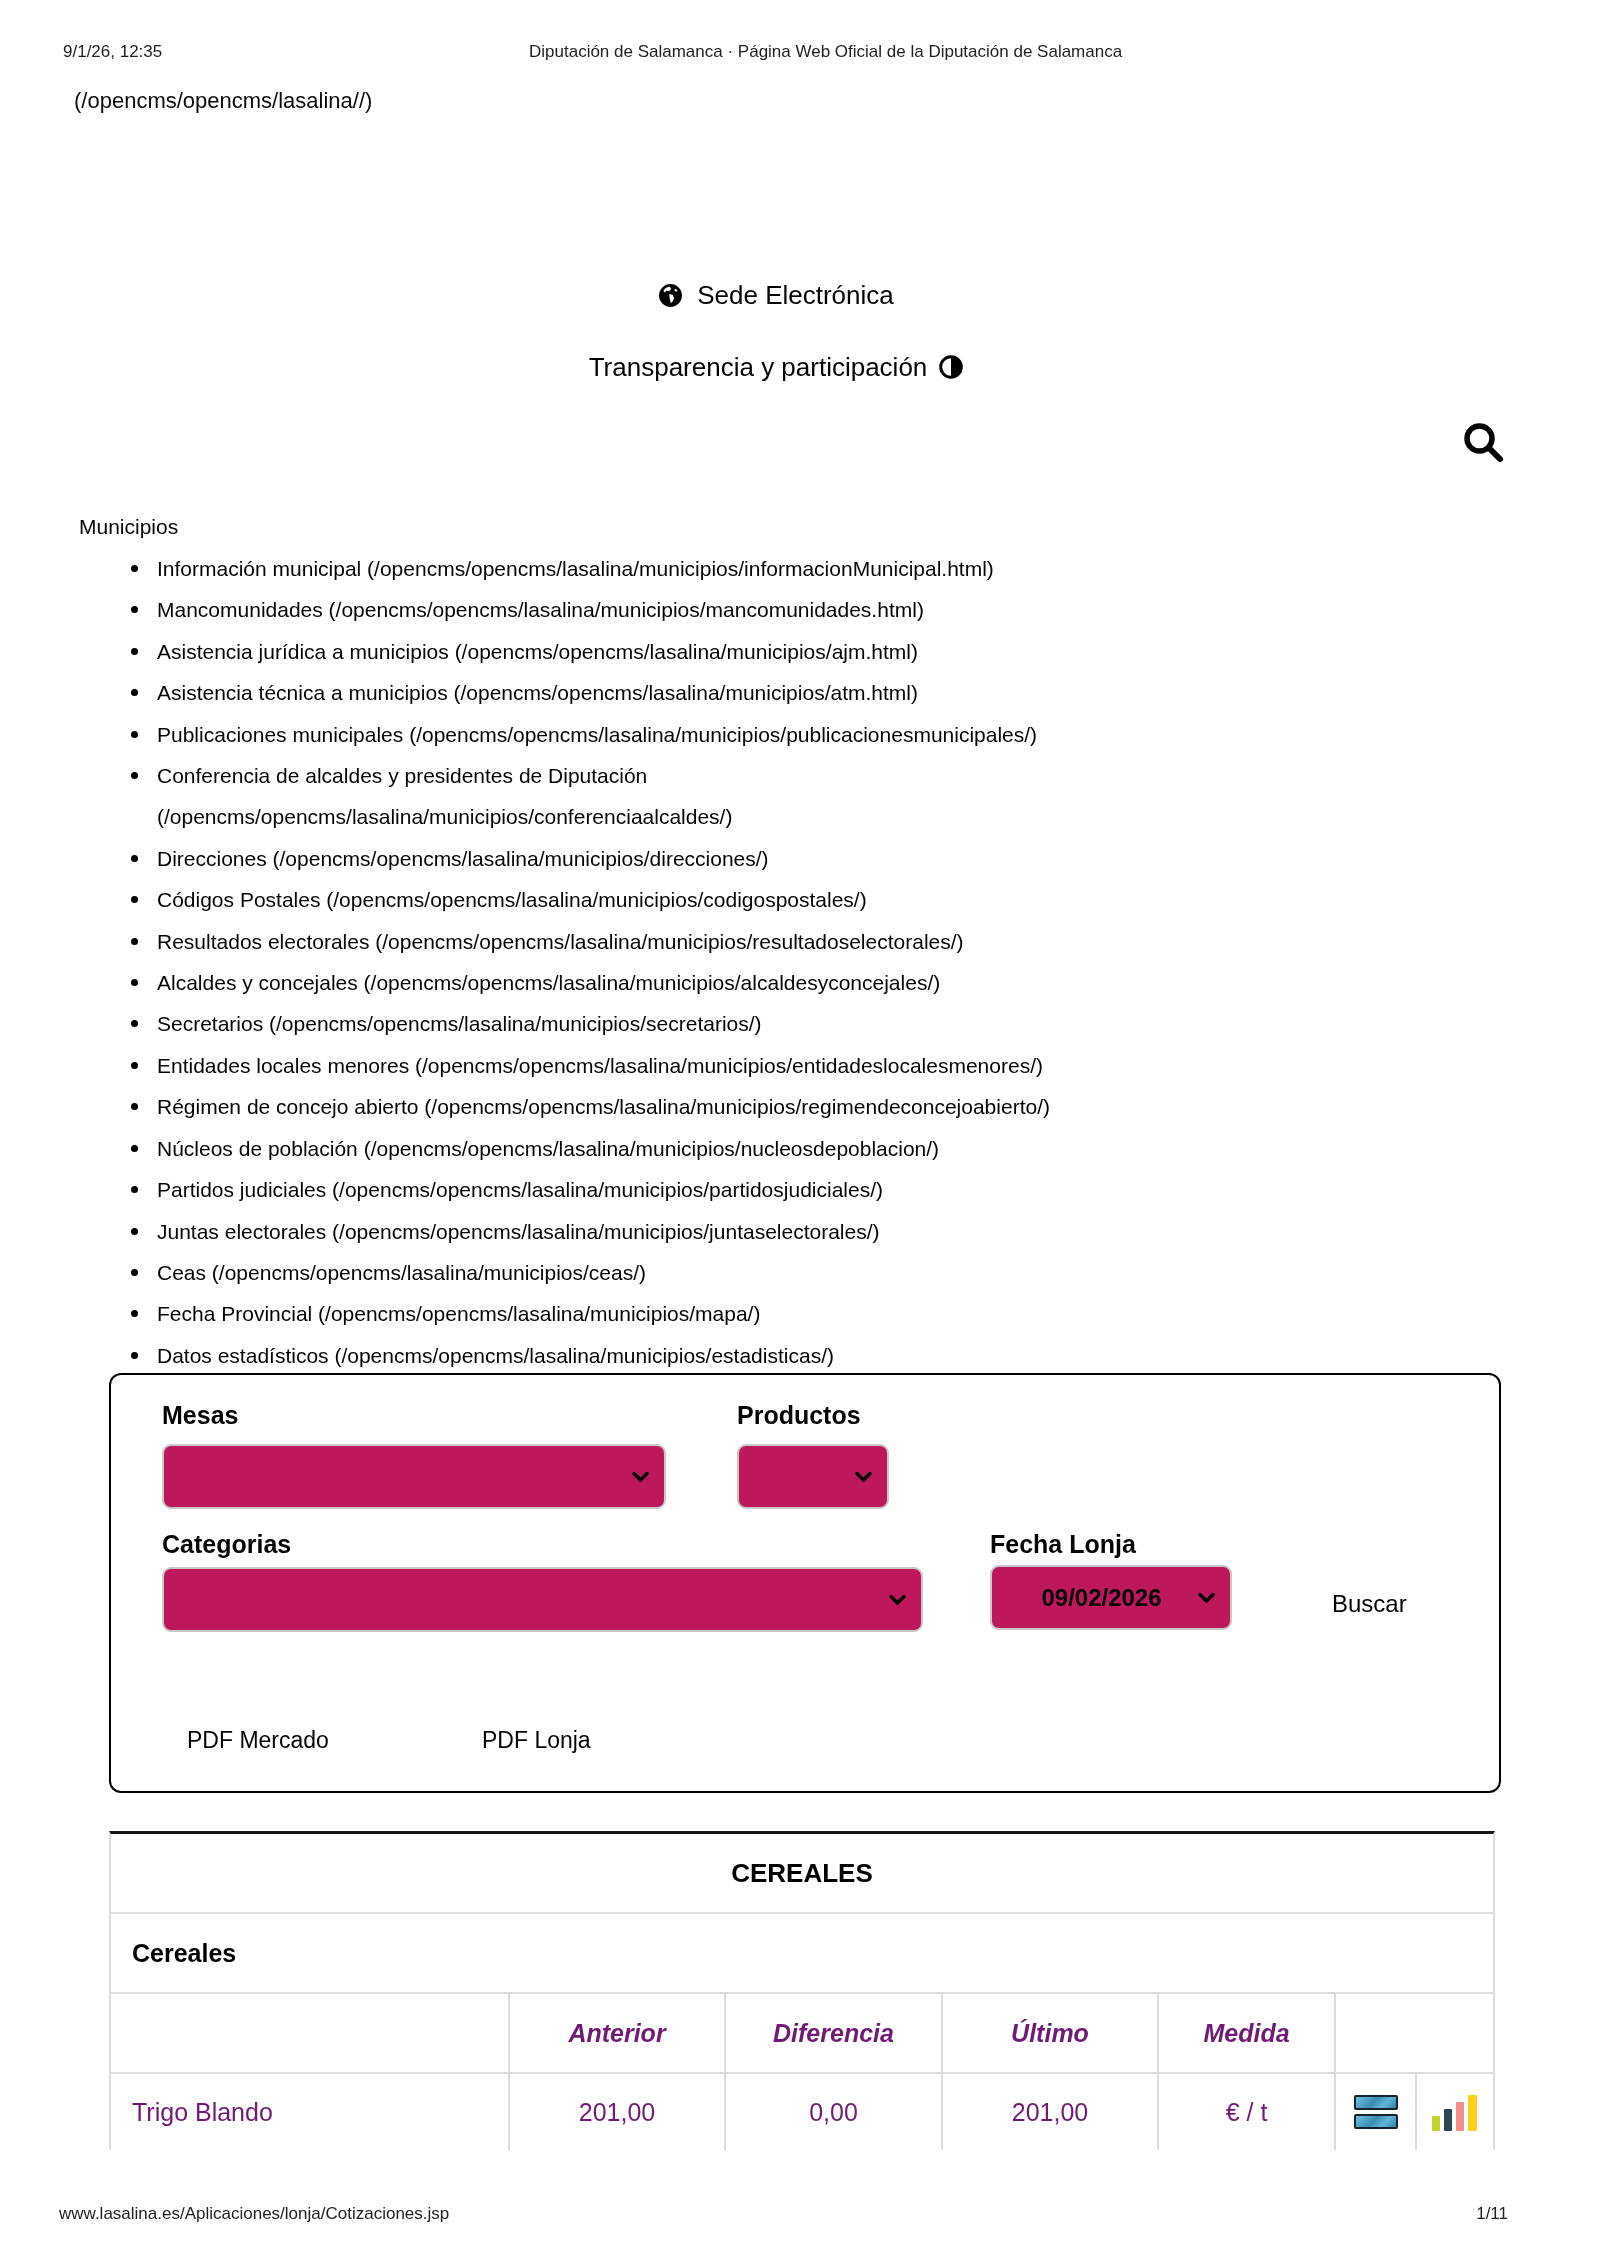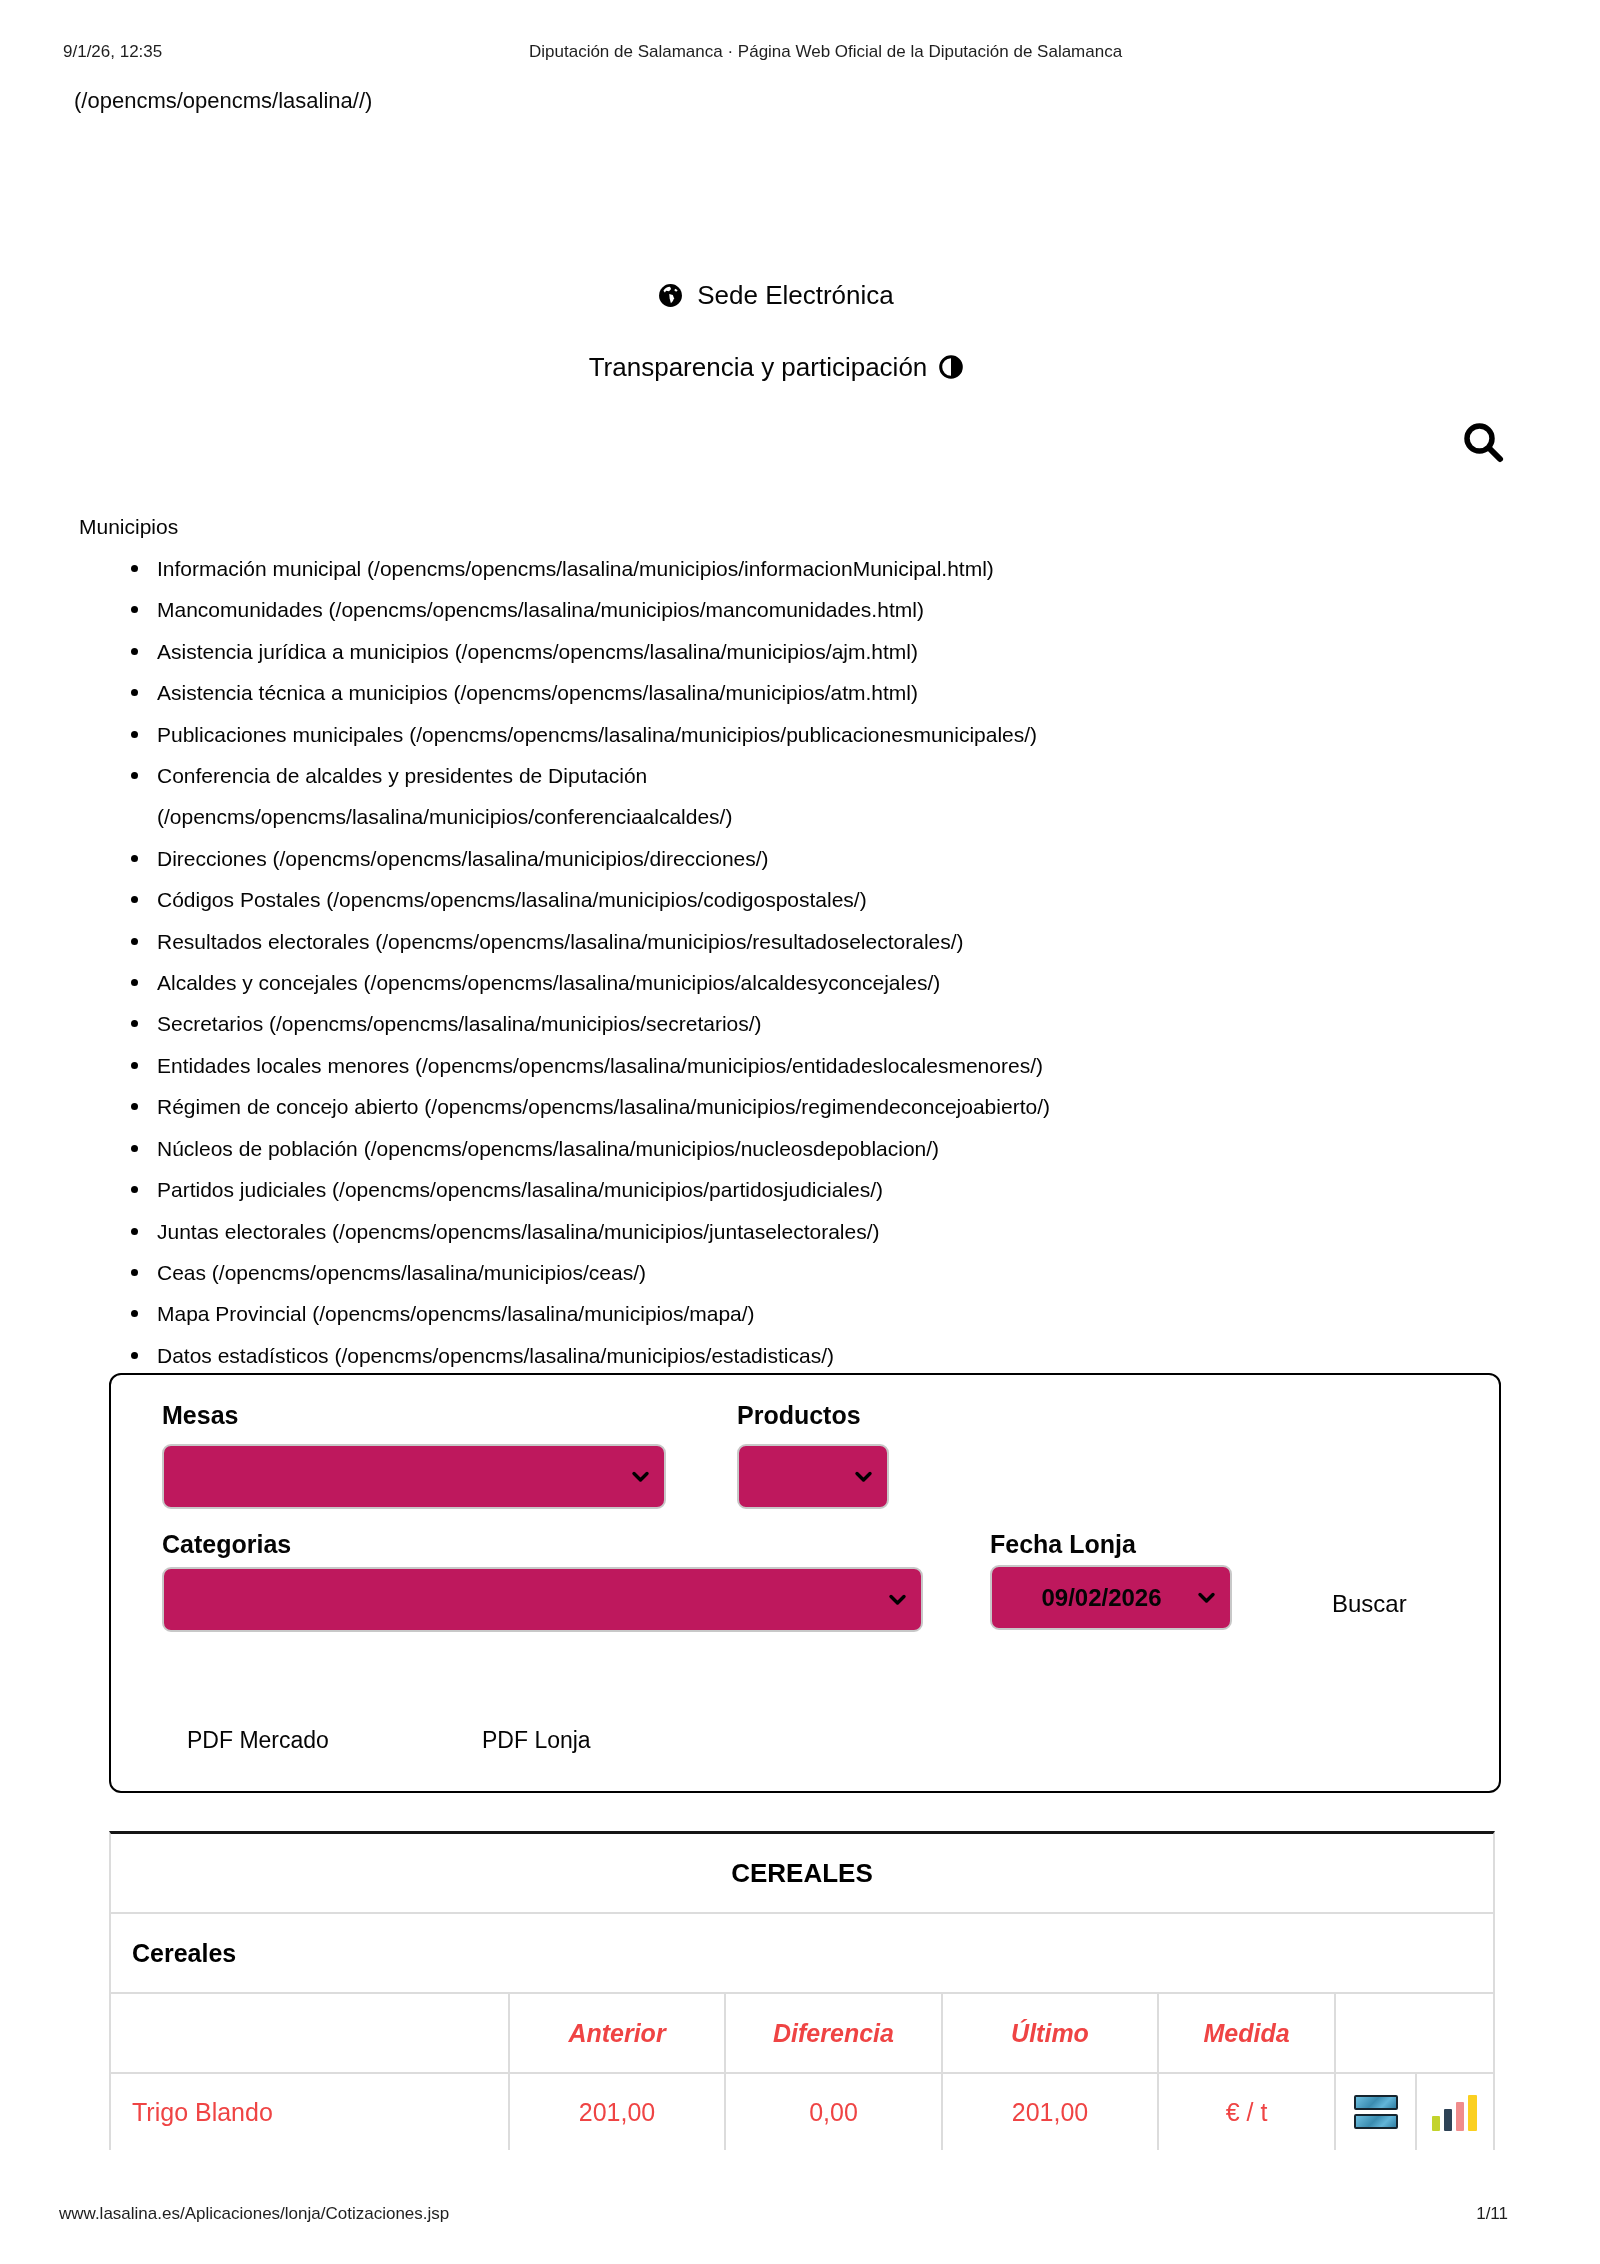--- a/index.html
+++ b/index.html
@@ -44,21 +44,21 @@
   .text-btn{position:absolute;font-size:24px;color:#050505;white-space:nowrap;}
   .pdf-link{position:absolute;font-size:23px;color:#050505;white-space:nowrap;}
 
   
   .quote-table{
     left:109px;top:1831px;width:1386px;box-sizing:border-box;
     border-top:3px solid #161616;border-left:2px solid #dcdcdc;border-right:2px solid #dcdcdc;background:#fff;
   }
   .t-row{display:flex;box-sizing:border-box;border-bottom:2px solid #dcdcdc;}
   .t-row.last{border-bottom:none;}
-  .t-cell{box-sizing:border-box;display:flex;align-items:center;justify-content:center;font-size:25px;color:#ef4444;}
+  .t-cell{box-sizing:border-box;display:flex;align-items:center;justify-content:center;font-size:25px;color:#701a75;}
   .t-cell.b-left{border-left:2px solid #dcdcdc;}
   .t-title{height:78px;align-items:center;justify-content:center;display:flex;font-size:26px;font-weight:bold;}
   .t-subtitle{height:78px;display:flex;align-items:center;padding-left:21px;font-size:25px;font-weight:bold;}
   .t-head .t-cell{font-weight:bold;font-style:italic;}
   .t-head{height:80px;}
   .t-data{height:76px;}
 
   
   .tbl-icon{width:44px;height:34px;display:flex;flex-direction:column;justify-content:space-between;}
   .tbl-icon .bar{height:15px;box-sizing:border-box;border:2px solid #15242e;border-radius:2px;
@@ -123,21 +123,21 @@
     <li>Códigos Postales (/opencms/opencms/lasalina/municipios/codigospostales/)</li>
     <li>Resultados electorales (/opencms/opencms/lasalina/municipios/resultadoselectorales/)</li>
     <li>Alcaldes y concejales (/opencms/opencms/lasalina/municipios/alcaldesyconcejales/)</li>
     <li>Secretarios (/opencms/opencms/lasalina/municipios/secretarios/)</li>
     <li>Entidades locales menores (/opencms/opencms/lasalina/municipios/entidadeslocalesmenores/)</li>
     <li>Régimen de concejo abierto (/opencms/opencms/lasalina/municipios/regimendeconcejoabierto/)</li>
     <li>Núcleos de población (/opencms/opencms/lasalina/municipios/nucleosdepoblacion/)</li>
     <li>Partidos judiciales (/opencms/opencms/lasalina/municipios/partidosjudiciales/)</li>
     <li>Juntas electorales (/opencms/opencms/lasalina/municipios/juntaselectorales/)</li>
     <li>Ceas (/opencms/opencms/lasalina/municipios/ceas/)</li>
-    <li>Mapa Provincial (/opencms/opencms/lasalina/municipios/mapa/)</li>
+    <li>Fecha Provincial (/opencms/opencms/lasalina/municipios/mapa/)</li>
     <li>Datos estadísticos (/opencms/opencms/lasalina/municipios/estadisticas/)</li>
   </ul>
 
   <div class="abs form-box">
 
     <div class="form-label" style="left:51px;top:26px;">Mesas</div>
     <div class="select" style="left:51px;top:69px;width:504px;">
       <span class="sel-value"></span>
       <span>
         <svg width="19" height="12" viewBox="0 0 19 12">

